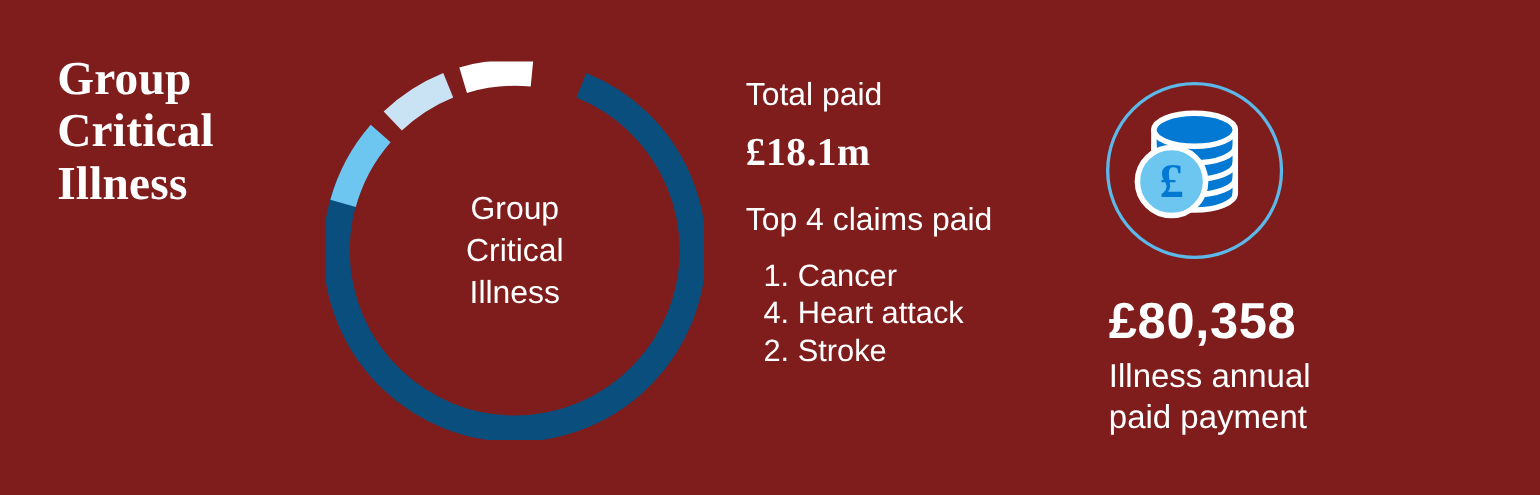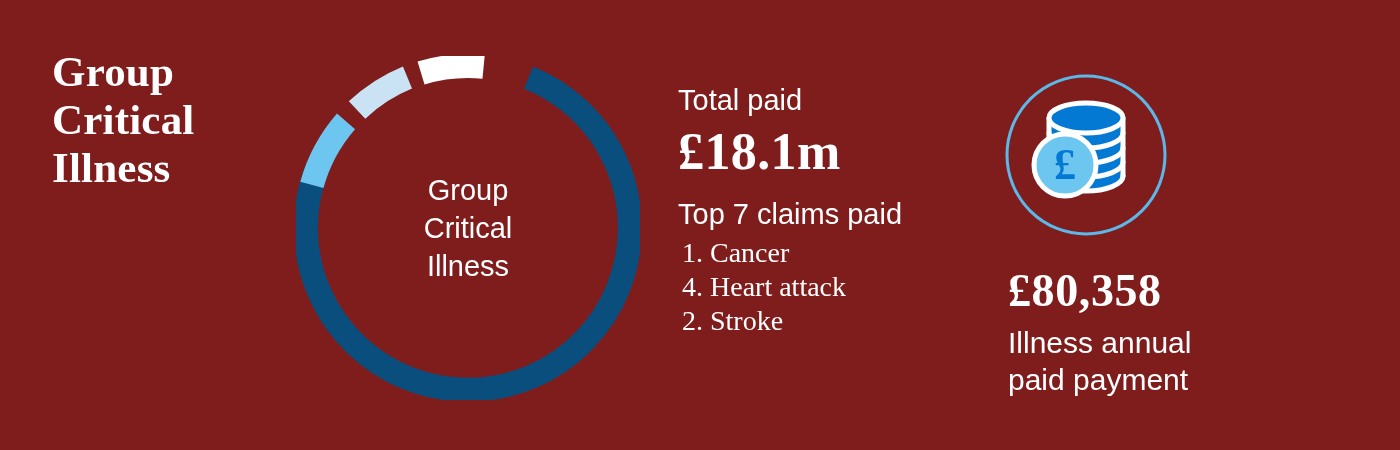--- a/index.html
+++ b/index.html
@@ -69,48 +69,47 @@
     font-weight: 300;
     text-align: center;
     pointer-events: none;
   }
   .donut-center span { display: block; }
 
   
   .stats-col {
     position: absolute;
     left: 678px;
-    top: 82px;
+    top: 68px;
     width: 310px;
     color: #ffffff;
   }
   .label-light {
     font-size: 29px;
     line-height: 36px;
     font-weight: 300;
     color: #ffffff;
     white-space: nowrap;
   }
   .big-serif {
     font-family: "Liberation Serif", serif;
     font-weight: bold;
-    font-size: 52px;
+    font-size: 36px;
     line-height: 56px;
     color: #ffffff;
     letter-spacing: 0.4px;
     white-space: nowrap;
   }
   .total-paid-label { margin: 0; }
   .total-paid-value { margin: 6px 0 0 0; }
   .claims-heading { margin: 16px 0 0 0; }
   .claims-list {
     list-style: none;
-    margin: 4px;
+    margin: 16px;
     padding: 0;
-    font-family: Liberation Serif, serif;
   }
   .claims-list li {
     font-size: 28px;
     line-height: 34px;
     font-weight: 300;
     color: #ffffff;
     white-space: nowrap;
   }
 
   
@@ -120,21 +119,21 @@
     top: 72px;
     width: 300px;
     color: #ffffff;
   }
   .coin-badge {
     width: 166px;
     height: 166px;
     display: block;
   }
   .avg-value {
-    font-family: Liberation Serif, serif;
+    font-family: Liberation Sans, sans-serif;
     font-weight: bold;
     font-size: 46px;
     line-height: 54px;
     letter-spacing: 0.6px;
     margin: 26px 0 0 5px;
     white-space: nowrap;
   }
   .avg-label {
     font-size: 30px;
     line-height: 37px;
@@ -170,21 +169,21 @@
     <div class="donut-center">
       <span>Group</span>
       <span>Critical</span>
       <span>Illness</span>
     </div>
   </div>
 
   <div class="stats-col">
     <p class="label-light total-paid-label">Total paid</p>
     <p class="big-serif total-paid-value">£18.1m</p>
-    <p class="label-light claims-heading">Top 7 claims paid</p>
+    <p class="label-light claims-heading">Top 4 claims paid</p>
     <ul class="claims-list">
       <li>1. Cancer</li>
       <li>4. Heart attack</li>
       <li>2. Stroke</li>
     </ul>
   </div>
 
   <div class="right-col">
     <svg class="coin-badge" viewBox="0 0 166 166">
       <circle cx="83" cy="83" r="79" fill="none" stroke="#5bb8e8" stroke-width="3"></circle>

